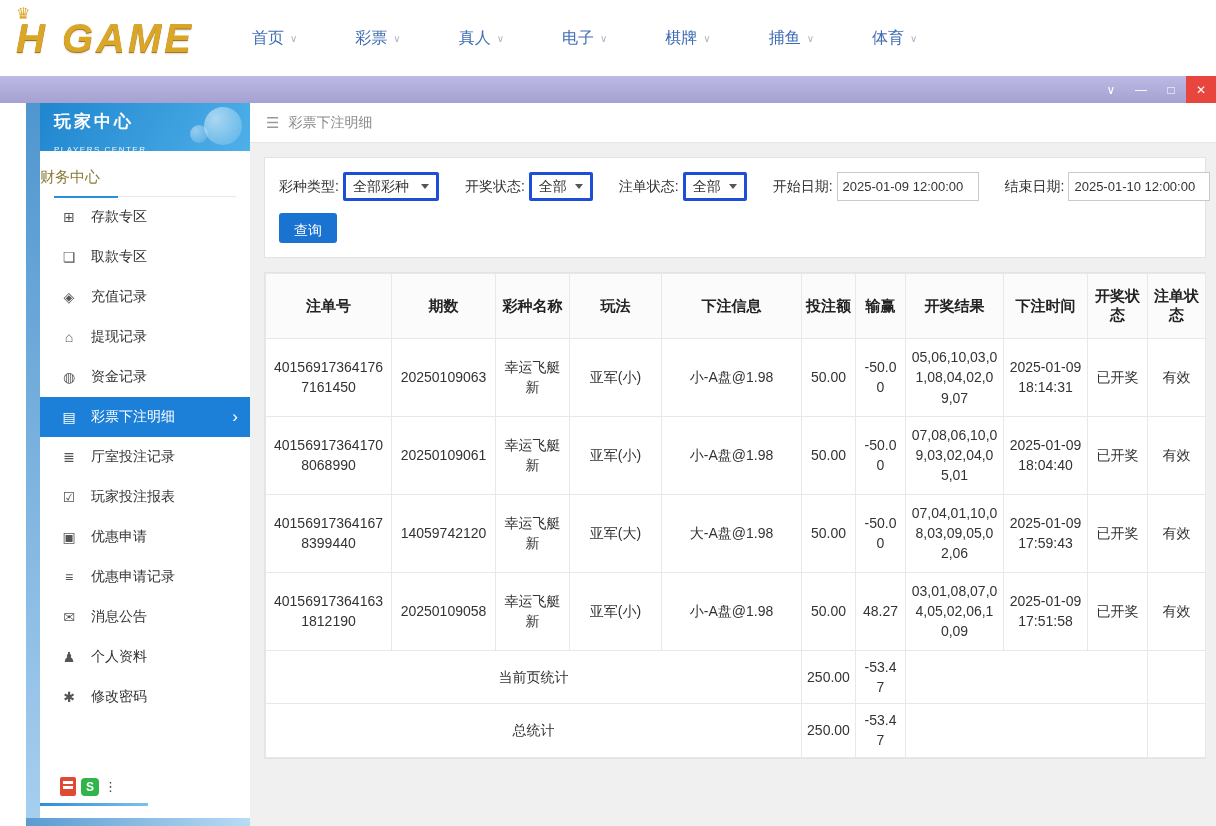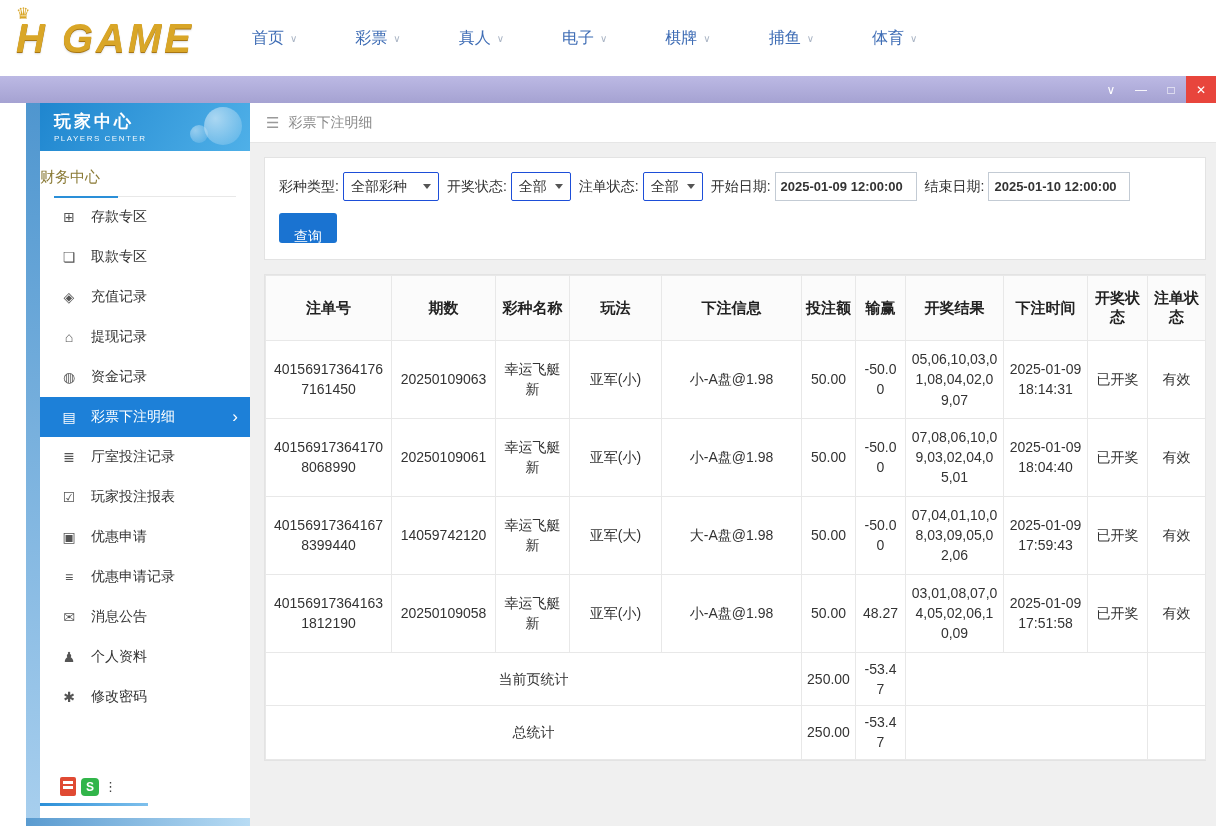--- a/index.html
+++ b/index.html
@@ -31,21 +31,21 @@
   .bottom-frame { position:absolute; left:10px; bottom:0; width:224px; height:8px; background:linear-gradient(90deg,#5a9bd0,#b8dcf4); }
 
   
   .sidebar { position:absolute; left:24px; top:0; width:210px; height:715px; background:#fff; overflow:hidden; }
   .sidebar-head { height:48px; background:linear-gradient(120deg,#1f86cf,#4fb0e8); color:#fff; padding:7px 0 0 14px; position:relative; overflow:hidden; }
   .sidebar-head::before { content:""; position:absolute; right:8px; top:4px; width:38px; height:38px; border-radius:50%;
                           background:radial-gradient(circle at 30% 30%, rgba(255,255,255,.55), rgba(255,255,255,.07)); }
   .sidebar-head::after { content:""; position:absolute; right:42px; top:22px; width:18px; height:18px; border-radius:50%;
                          background:radial-gradient(circle at 30% 30%, rgba(255,255,255,.45), rgba(255,255,255,.05)); }
   .sidebar-title { font-size:17px; font-weight:bold; letter-spacing:3px; }
-  .sidebar-sub { font-size:8px; letter-spacing:1.5px; opacity:.92; margin-top:1px; }
+  .sidebar-sub { font-size:8px; letter-spacing:1.5px; opacity:.92; margin-top:12px; }
   .section-header { position:relative; padding:17px 0 10px; font-size:15px; color:#8a7a35; }
   .section-header::after { content:""; position:absolute; left:14px; bottom:0; width:182px; height:1px; background:#e8e8e8; }
   .section-header::before { content:""; position:absolute; left:14px; bottom:-1px; width:64px; height:2px; background:#2a8fd8; z-index:1; }
   .side-item { height:40px; display:flex; align-items:center; padding-left:20px; gap:13px; font-size:14px; color:#333; cursor:pointer; position:relative; }
   .side-item .icon { width:18px; text-align:center; color:#555; font-size:14px; }
   .side-item.active { background:#1d80d8; color:#fff; }
   .side-item.active .icon { color:#fff; }
   .active-arrow { position:absolute; right:12px; font-size:17px; color:#fff; }
   .float-icons { position:absolute; left:20px; bottom:22px; display:flex; align-items:center; gap:5px; }
   .icon-red { width:16px; height:19px; background:#e04a33; border-radius:2px; position:relative; }
@@ -55,29 +55,29 @@
   .icon-dots { color:#444; font-size:13px; letter-spacing:0; line-height:1; }
   .partial-line { position:absolute; left:0; bottom:12px; width:108px; height:3px; background:linear-gradient(90deg,#2a8fd8,#7fc0ec); }
 
   
   .content { position:absolute; left:234px; top:0; width:970px; height:723px; background:#f0f0f0; overflow:hidden; }
   .breadcrumb { height:40px; background:#fff; border-bottom:1px solid #e6e6e6; display:flex; align-items:center; padding-left:16px; gap:9px; color:#8a8a8a; font-size:14px; }
   .breadcrumb .menu-glyph { color:#9a9a9a; font-size:15px; cursor:pointer; }
 
   .panel { background:#fff; border:1px solid #e3e3e3; }
   .filter-panel { margin:14px 14px 0; padding:14px; }
-  .filter-row { display:flex; align-items:center; gap:8px; font-size:14px; color:#333; white-space:nowrap; }
+  .filter-row { display:flex; align-items:center; gap:26px; font-size:14px; color:#333; white-space:nowrap; }
   .filter-pair { display:flex; align-items:center; gap:4px; }
-  .select-box { height:29px; min-width:54px; border:1px solid #1d4ed8; border-radius:2px; background:#fff;
+  .select-box { height:29px; min-width:54px; border:3px solid #1d4ed8; border-radius:2px; background:#fff;
                 display:inline-flex; align-items:center; justify-content:space-between; gap:8px; padding:0 7px; cursor:pointer; font-size:14px; }
   .select-box.wide { min-width:96px; }
   .sel-arrow { width:0; height:0; border-left:4px solid transparent; border-right:4px solid transparent; border-top:5px solid #555; }
   .date-input { height:29px; width:142px; border:1px solid #c3cbd4; padding:0 5px; font-size:13px; color:#333;
-                font-family:"Liberation Sans","DejaVu Sans",sans-serif;font-weight:bold; }
-  .btn-primary { margin-top:12px; height:30px; padding:15px 15px; background:#1a73d1; color:#fff; border:none; border-radius:3px;
+                font-family:"Liberation Sans","DejaVu Sans",sans-serif; }
+  .btn-primary { margin-top:12px; height:30px; padding:9px 15px; background:#1a73d1; color:#fff; border:none; border-radius:3px;
                  font-size:14px; cursor:pointer; font-family:inherit; }
 
   .table-panel { margin:14px 14px 0; }
   table { width:100%; border-collapse:collapse; table-layout:fixed; }
   th, td { border:1px solid #e8e8e8; }
   th { font-size:15px; font-weight:bold; color:#222; padding:13px 4px; background:#fbfbfb; }
   td { font-size:14px; color:#333; text-align:center; padding:8px 5px; word-break:break-all; line-height:1.45; vertical-align:middle; }
   tr.data-row { height:76px;margin-top:44px; }
   tr.summary-row { height:38px; }
   tr.summary-row td { padding:6px 5px; }

